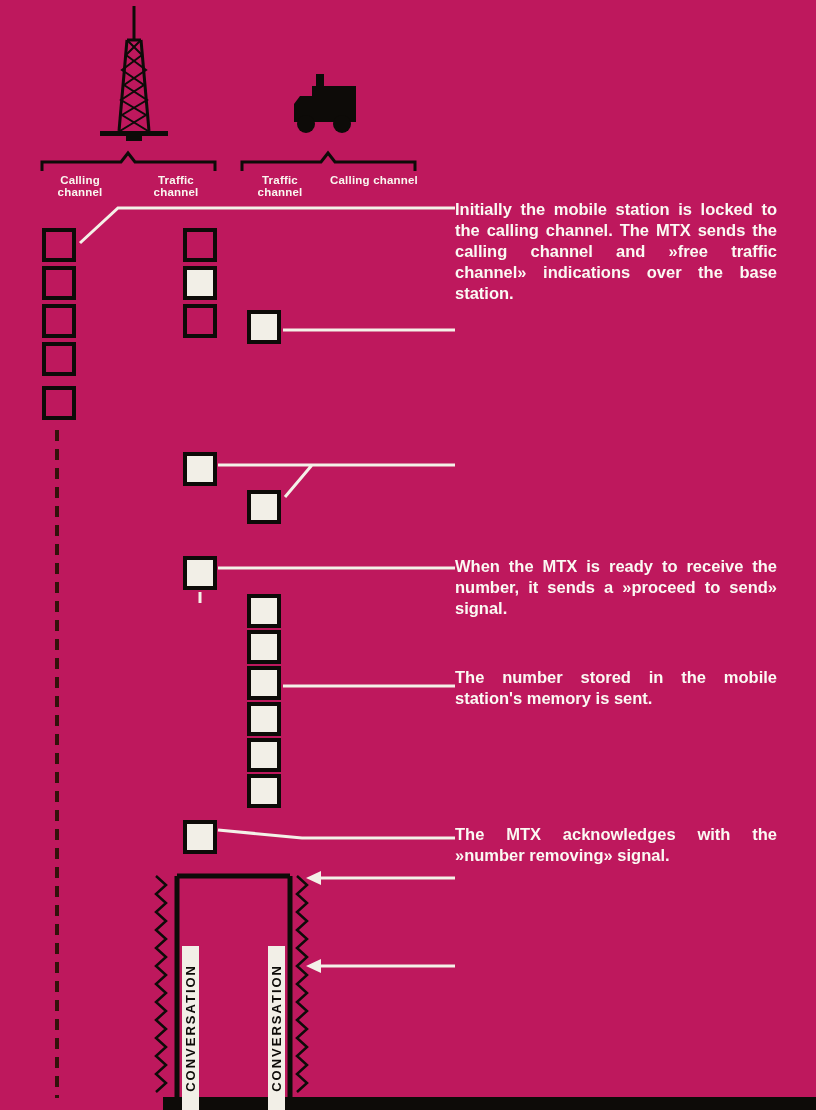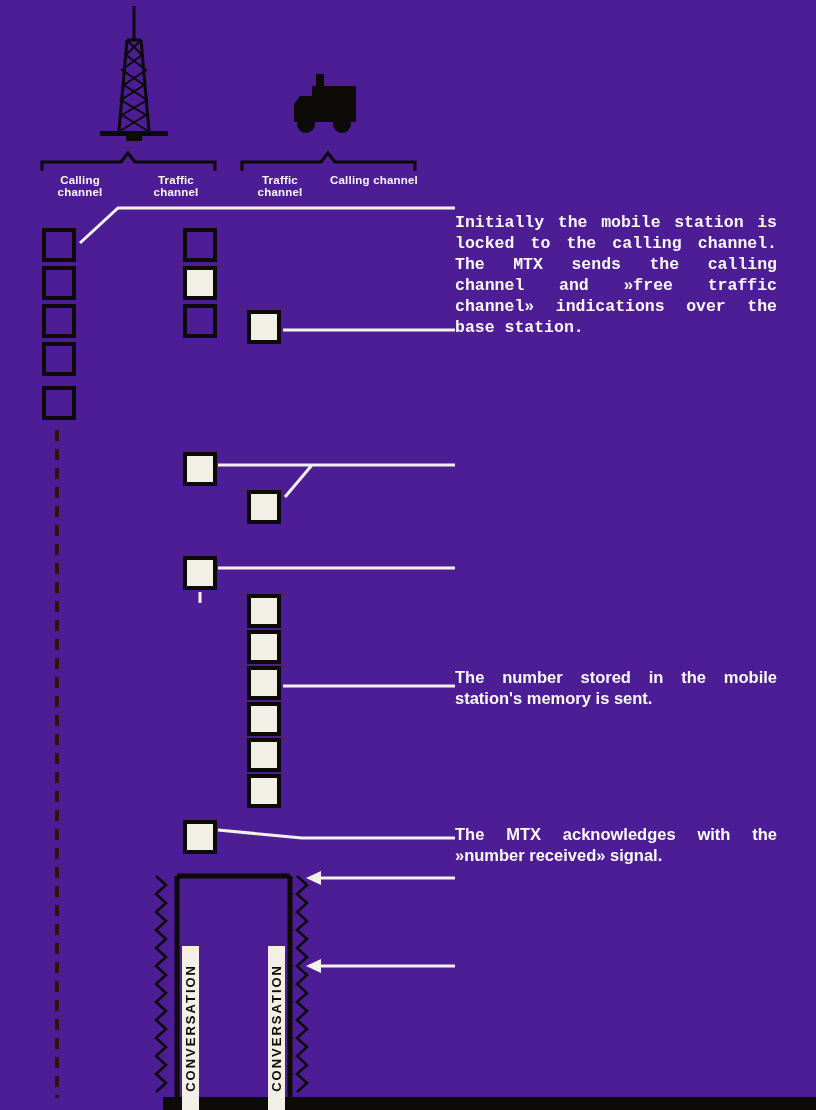--- a/index.html
+++ b/index.html
@@ -1,18 +1,18 @@
 <!DOCTYPE html>
 <html><head>
 <meta charset="utf-8">
 <style>
   html,body{margin:0;padding:0;}
   .page{
     position:relative;width:816px;height:1110px;overflow:hidden;
-    background:#4c1d95;
+    background:#be185d;
     font-family:"Liberation Sans",sans-serif;
   }
   .gfx{position:absolute;left:0;top:0;z-index:1;}
   .sq-layer{position:absolute;left:0;top:0;width:0;height:0;z-index:2;}
   .sq{position:absolute;width:26px;height:26px;border:4px solid #0d0b08;background:transparent;}
   .sq.white{background:#f2efe7;}
   .chan-label{
     position:absolute;top:174px;z-index:4;text-align:center;
     color:#faf7f0;font-size:11.5px;font-weight:bold;letter-spacing:.2px;
   }
@@ -105,23 +105,24 @@
       <div class="sq white" style="left: 247px; top: 702px;"></div>
       <div class="sq white" style="left: 247px; top: 738px;"></div>
       <div class="sq white" style="left: 247px; top: 774px;"></div>
     </div>
 
   <div class="chan-label" style="left:38px;width:84px;">Calling channel</div>
   <div class="chan-label" style="left:134px;width:84px;">Traffic channel</div>
   <div class="chan-label" style="left:238px;width:84px;">Traffic channel</div>
   <div class="chan-label" style="left:330px;width:88px;">Calling channel</div>
 
-  <div class="ann" style="top:212px;font-family:Liberation Mono, monospace;">Initially the mobile station is locked to the calling channel. The MTX sends the calling channel and »free traffic channel» indications over the base station.</div>
+  <div class="ann" style="top:199px;">Initially the mobile station is locked to the calling channel. The MTX sends the calling channel and »free traffic channel» indications over the base station.</div>
+  <div class="ann" style="top:556px;">When the MTX is ready to receive the number, it sends a »proceed to send» signal.</div>
   <div class="ann" style="top:667px;">The number stored in the mobile station's memory is sent.</div>
-  <div class="ann" style="top:824px;">The MTX acknowledges with the »number received» signal.</div>
+  <div class="ann" style="top:824px;">The MTX acknowledges with the »number removing» signal.</div>
 
   <div class="conv-bar" style="left:182px;">
     <span class="conv-text">CONVERSATION</span>
   </div>
   <div class="conv-bar" style="left:268px;">
     <span class="conv-text">CONVERSATION</span>
   </div>
 
 </div>
 

